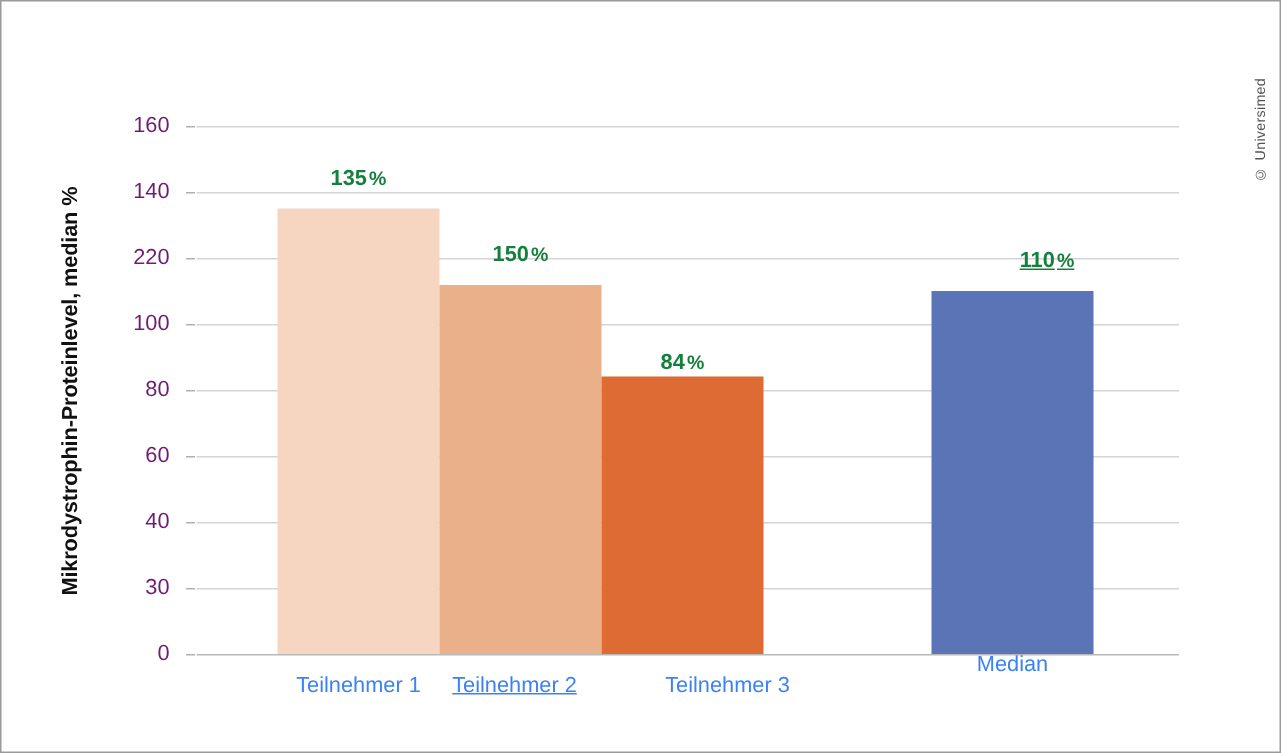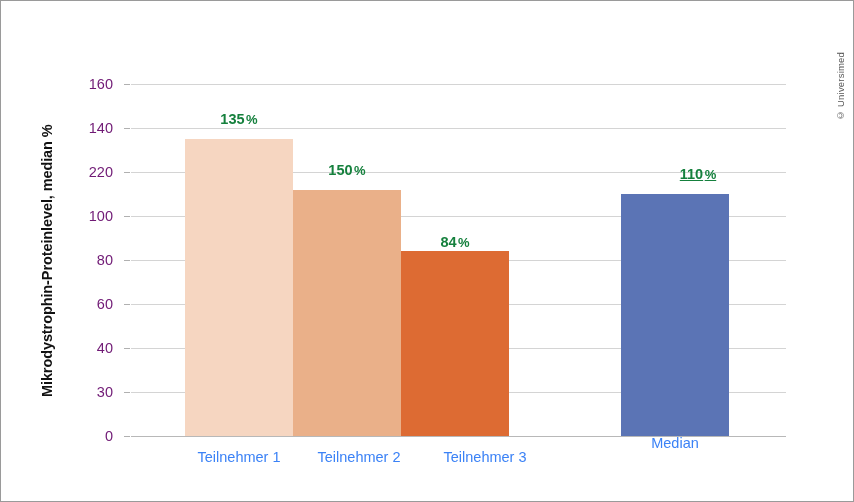--- a/index.html
+++ b/index.html
@@ -170,21 +170,21 @@
       <div class="tick-mark" style="top: 308px; left: -7px;"></div>
       <div class="tick-label" style="top: 308px; left: -78px;">30</div>
       <div class="axis-line" style="top: 352px;"></div>
       <div class="tick-mark" style="top: 352px; left: -7px;"></div>
       <div class="tick-label" style="top: 352px; left: -78px;">0</div>
       <div class="bar" style="left: 54px; width: 108px; height: 297px; background: rgb(246, 214, 193);"></div>
       <div class="bar-label" style="left: 108px; top: 27px;"><span>135</span><span class="pct-sign">%</span></div>
       <div class="cat-label" style="left: 108px; top: 365px;">Teilnehmer 1</div>
       <div class="bar" style="left: 162px; width: 108px; height: 246.4px; background: rgb(234, 176, 137);"></div>
       <div class="bar-label" style="left: 216px; top: 77.6px;"><span>150</span><span class="pct-sign">%</span></div>
-      <div class="cat-label" style="left: 228px; top: 365px;">Teilnehmer 2</div>
+      <div class="cat-label" style="left: 212px; top: 365px; text-decoration: underline;">Teilnehmer 2</div>
       <div class="bar" style="left: 270px; width: 108px; height: 184.8px; background: rgb(221, 107, 51);"></div>
       <div class="bar-label" style="left: 324px; top: 127px; margin-top: 23px;"><span>84</span><span class="pct-sign">%</span></div>
       <div class="cat-label" style="left: 324px; top: 365px; margin-left: 30px;">Teilnehmer 3</div>
       <div class="bar" style="left: 490px; width: 108px; height: 242px; background: rgb(91, 116, 181);"></div>
       <div class="bar-label" style="left: 567px; top: 82px; text-decoration: underline;"><span>110</span><span class="pct-sign">%</span></div>
       <div class="cat-label" style="left: 544px; top: 351px;">Median</div>
     </div>
 
 </div>
 

